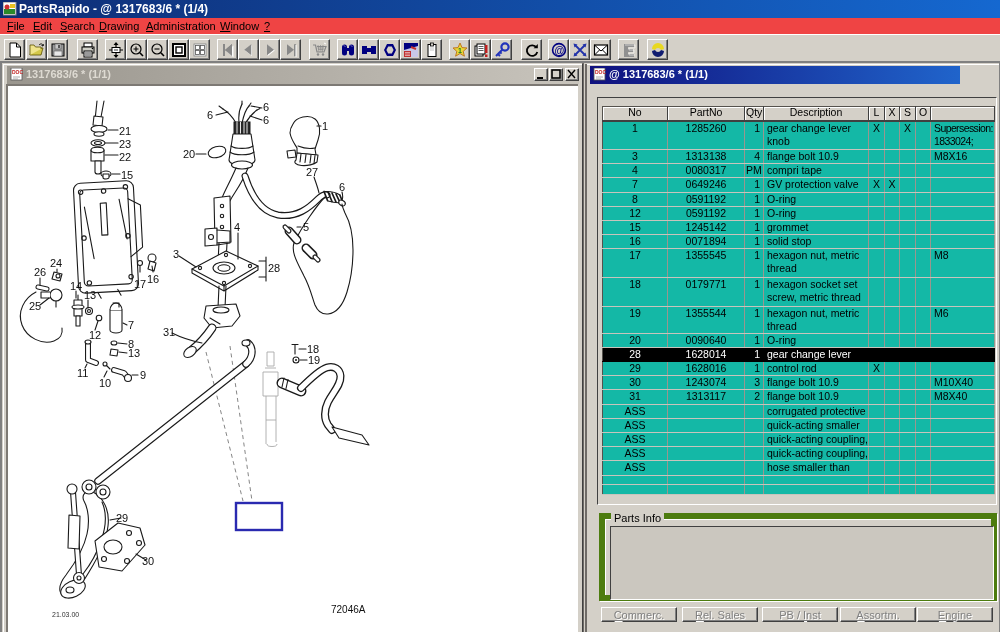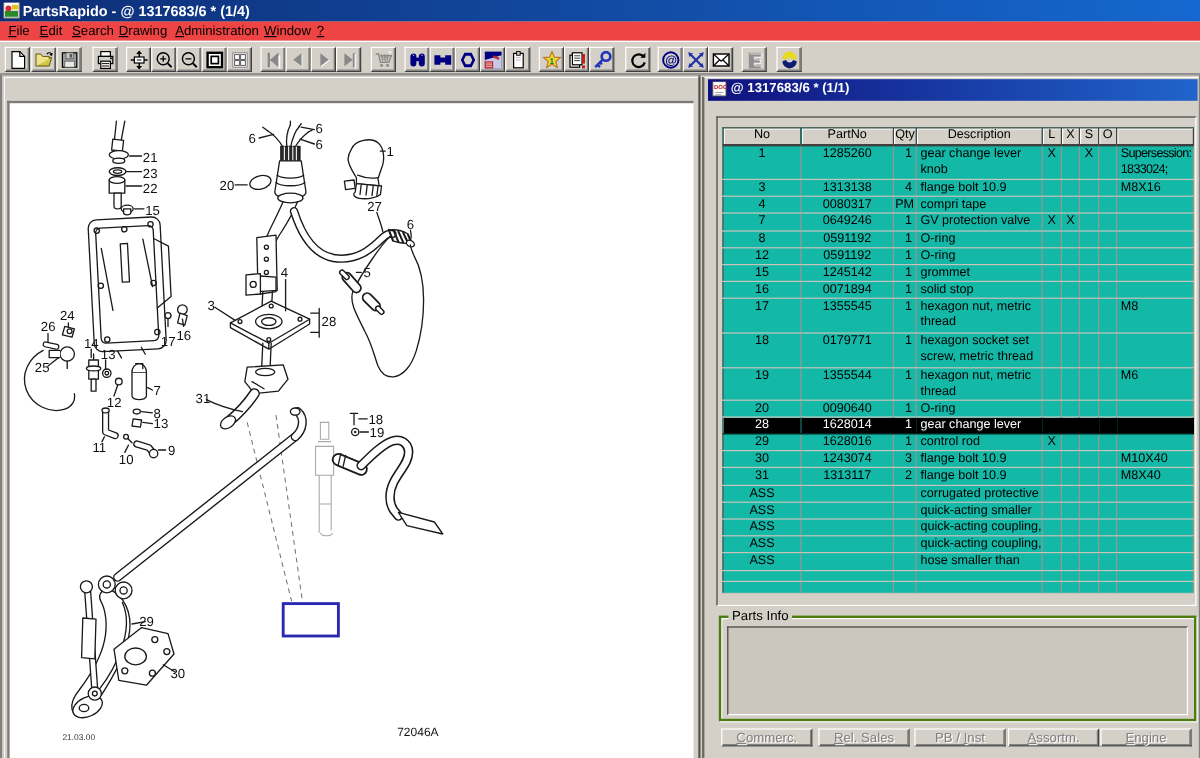--- a/index.html
+++ b/index.html
@@ -48,21 +48,21 @@
  border-right:1px solid #404040;border-bottom:2px solid #404040;
  box-shadow:inset 1px 1px 0 #fff;height:9px;line-height:10px;}
 #ptable tr{height:14.2px;}
 #ptable tr.d2{height:28.8px;}
 #ptable td.c{text-align:center;}
 #ptable td.r{text-align:right;padding-right:3px;}
 #ptable td.l{text-align:left;padding-left:3px;white-space:nowrap;}
 #ptable tr.sel td{background:#000;color:#fff;border-right-color:#000;border-bottom-color:#000;}
 
 #pinfo{left:14px;top:449px;width:398px;height:88px;
- border:2px solid #4d7c0f;box-shadow:1px 1px 0 #fff inset, 1px 1px 0 #fff;}
+ border:6px solid #4d7c0f;box-shadow:1px 1px 0 #fff inset, 1px 1px 0 #fff;}
 #pinfo .lab{position:absolute;left:6px;top:-7px;background:#d4d0c8;padding:0 3px;font-size:11px;}
 #pinfo .inner{position:absolute;left:5px;top:7px;width:384px;height:74px;
  border-top:1.5px solid #404040;border-left:1.5px solid #404040;
  border-right:1px solid #fff;border-bottom:1px solid #fff;background:#cbc7bf;}
 .gbtn{position:absolute;top:543px;height:15px;width:76px;background:#d4d0c8;
  border-top:1px solid #fff;border-left:1px solid #fff;
  border-right:1px solid #404040;border-bottom:1px solid #404040;
  box-shadow:inset -1px -1px 0 #808080;
  font-size:11px;text-align:center;line-height:14px;
  color:#808080;text-shadow:1px 1px 0 #fff;}
@@ -284,20 +284,37 @@
       <svg width="16" height="16" viewBox="0 0 16 16">
         <path d="M2,7 a6,6 0 0 1 12,0 l-3,1 a3.2,3.2 0 0 0 -6,0 z" fill="#e8d820"></path>
         <path d="M14,9 a6,6 0 0 1 -12,0 l3,-1 a3.2,3.2 0 0 0 6,0 z" fill="#101c70"></path>
       </svg>
     </div>
 </div>
 
 <div class="abs" id="mdi">
 
  <div class="win" id="lwin" style="left:2px;top:1px;width:580px;height:569px;">
+  <div class="wtitle" style="left:4px;top:2px;width:572px;background:linear-gradient(to right,#9a968e,#c8c4bc);color:#dedad2;">
+   <svg class="tic" viewBox="0 0 13 13">
+          <rect x="1" y="0" width="11" height="12" fill="#fff" stroke="#555" stroke-width="0.8"></rect>
+          <text x="2" y="6" font-size="5" fill="#c02020" font-weight="bold">DOC</text>
+          <path d="M3,9 h7 M3,11 h5" stroke="#999" stroke-width="0.8"></path>
+        </svg>
+   <div class="txt">1317683/6 * (1/1)</div>
+   <div class="cbtn" style="left:527px;"><svg width="12" height="11">
+            <rect x="2" y="8" width="6" height="2" fill="#000"></rect>
+          </svg></div>
+   <div class="cbtn" style="left:542px;"><svg width="12" height="11">
+            <rect x="2" y="1" width="8" height="8" fill="none" stroke="#000" stroke-width="1.6"></rect>
+          </svg></div>
+   <div class="cbtn" style="left:558px;"><svg width="12" height="11">
+            <path d="M2,1 L9,9 M9,1 L2,9" stroke="#000" stroke-width="1.4"></path>
+          </svg></div>
+  </div>
   <div class="abs" id="canvas" style="left:3px;top:20px;width:572px;height:549px;background:#fff;border-top:2px solid #7d7974;border-left:2px solid #7d7974;">
   <svg width="568" height="546" viewBox="8 86 568 546" style="position:absolute;left:0;top:0">
 <style>
 .ln{fill:none;stroke:#1a1a1a;stroke-width:1.1;stroke-linecap:round;stroke-linejoin:round}
 .fw{fill:#fff;stroke:#1a1a1a;stroke-width:1.1;stroke-linejoin:round}
 .t{font-family:"Liberation Sans",sans-serif;font-size:11px;fill:#111}
 .bk{fill:none;stroke:#1a1a1a;stroke-linecap:round;stroke-linejoin:round}
 .wt{fill:none;stroke:#fff;stroke-linecap:round;stroke-linejoin:round}
 .gh{fill:none;stroke:#a9a9a9;stroke-width:0.9}
 </style>
@@ -533,21 +550,21 @@
 
 <rect x="236" y="503" width="46" height="27" fill="#fff" stroke="#2a2ab0" stroke-width="2.4"></rect>
 
 <text x="52" y="617" font-family="Liberation Sans,sans-serif" font-size="7" fill="#333">21.03.00</text>
 <text x="331" y="613" font-family="Liberation Sans,sans-serif" font-size="10" fill="#111">72046A</text>
 </svg>
   </div>
  </div>
 
  <div class="win" id="rwin" style="left:584px;top:1px;width:415px;height:569px;box-shadow:inset 2px 0 0 #6e6a66, inset 0 1px 0 #fff;">
-  <div class="wtitle" style="left:5px;top:2px;width:408px;background:linear-gradient(to right,#10117e,#2064cb);color:#fff;">
+  <div class="wtitle" style="left:5px;top:2px;width:370px;background:linear-gradient(to right,#10117e,#2064cb);color:#fff;">
    <svg class="tic" viewBox="0 0 13 13">
           <rect x="1" y="0" width="11" height="12" fill="#fff" stroke="#555" stroke-width="0.8"></rect>
           <text x="2" y="6" font-size="5" fill="#c02020" font-weight="bold">DOC</text>
           <path d="M3,9 h7 M3,11 h5" stroke="#999" stroke-width="0.8"></path>
         </svg>
    <div class="txt">@ 1317683/6 * (1/1)</div>
   </div>
   <div class="abs" id="tpanel">
    <table id="ptable">
     <colgroup>

